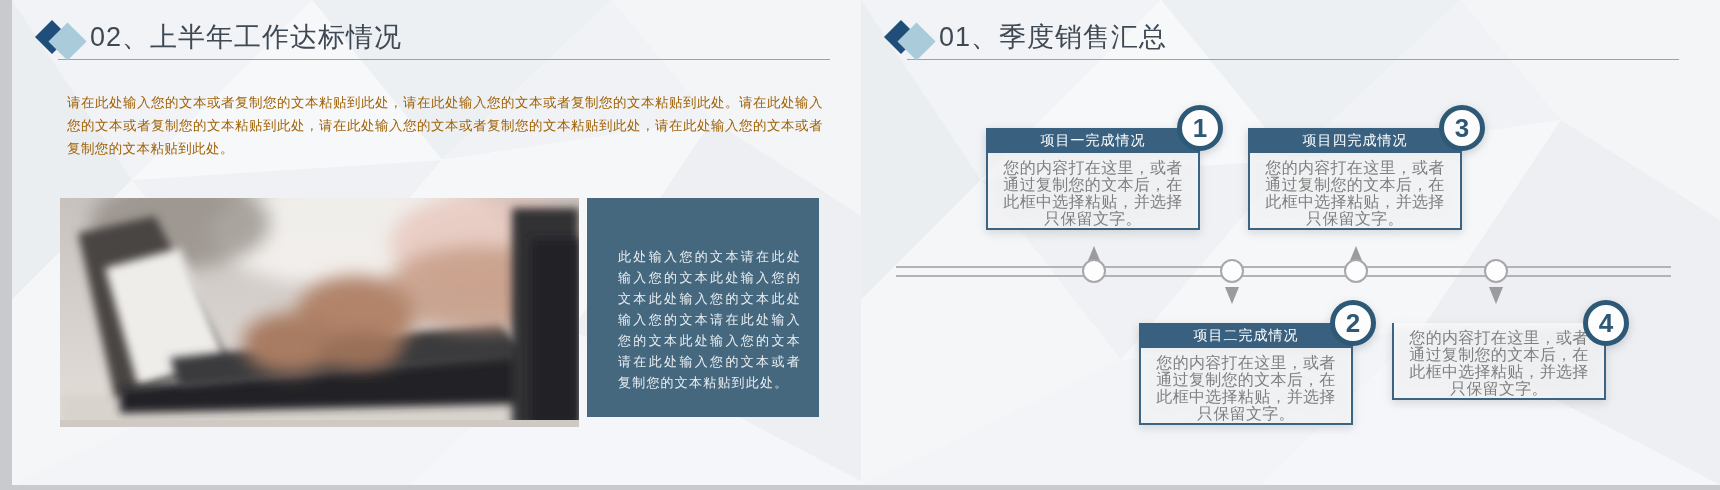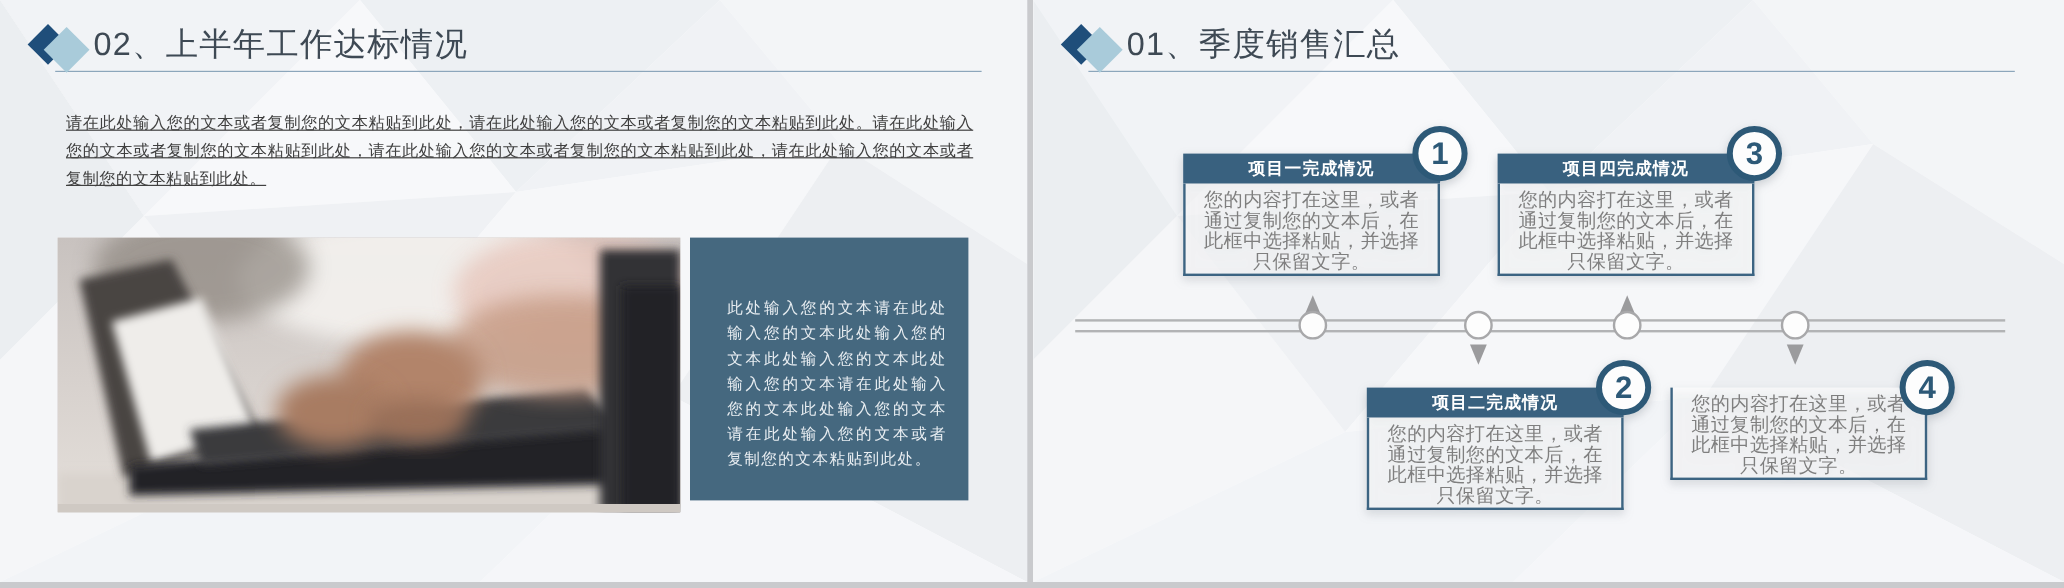--- a/index.html
+++ b/index.html
@@ -10,21 +10,21 @@
     position:relative;
     overflow:hidden;
   }
   .stage { position:absolute; inset:0; }
 
   
   .slide {
     position:absolute; top:0; height:485px;
     background:#fafbfc; overflow:hidden;
   }
-  .slide-left  { left:0;   width:856px; }
+  .slide-left  { left:12px;   width:856px; }
   .slide-right { left:861px; width:859px; }
   .poly-bg { position:absolute; inset:0; width:100%; height:100%; }
 
   
   .slide-header { position:absolute; left:0; top:0; width:100%; height:64px; }
   .dmd { position:absolute; display:block; }
   .dmd-dark  { left:28px; top:25px; width:24px; height:24px; background:#1f4e7a; transform:rotate(45deg); z-index:1; }
   .dmd-light { left:42px; top:28px; width:27px; height:27px; background:#a9cbda; transform:rotate(45deg); z-index:2; }
   .slide-title {
     position:absolute; left:78px; top:19px;
@@ -32,22 +32,22 @@
     white-space:nowrap;
   }
   .title-underline {
     position:absolute; left:46px; top:59px; width:772px; height:1px;
     background:#8ca6bb;
   }
 
   
   .body-paragraph {
     position:absolute; left:55px; top:91px; width:756px;
-    font-size:13.5px; line-height:23px; color:#404040;
-    text-align:justify; letter-spacing:0.4px;text-decoration:underline;
+    font-size:13.5px; line-height:23px; color:#a16207;
+    text-align:justify; letter-spacing:0.4px;
   }
   .photo {
     position:absolute; left:48px; top:198px; width:519px; height:229px;
     overflow:hidden; background:#cfc9c5;
   }
   .photo svg { display:block; width:100%; height:100%; }
   .highlight-box {
     position:absolute; left:575px; top:198px; width:232px; height:219px;
     background:#45687f;
   }
@@ -74,21 +74,21 @@
   .ad-2 { left:364px; } .ad-4 { left:628px; }
 
   
   .card { position:absolute; width:214px; height:102px; z-index:3; filter:drop-shadow(0 3px 4px rgba(90,100,112,.28)); }
   .card-1 { left:125px; top:128px; }
   .card-2 { left:278px; top:323px; }
   .card-3 { left:387px; top:128px; }
   .card-4 { left:531px; top:323px; }
   .card-header {
     height:25px; background:#39617f; color:#ffffff;
-    font-size:14px; font-weight:bold; letter-spacing:1px;
+    font-size:14px; font-weight:normal; letter-spacing:1px;
     text-align:center; line-height:25px;
   }
   .card-body {
     height:77px; background:rgba(255,255,255,.62);
     border:2px solid #3c6482; border-top:none;
     padding:6px 8px 0 8px;
   }
   .card-body p { font-size:16px; line-height:17px; color:#7f7f7f; text-align:center; letter-spacing:0.3px; }
   .badge {
     position:absolute; right:-23px; top:-23px; width:46px; height:46px; z-index:4;

